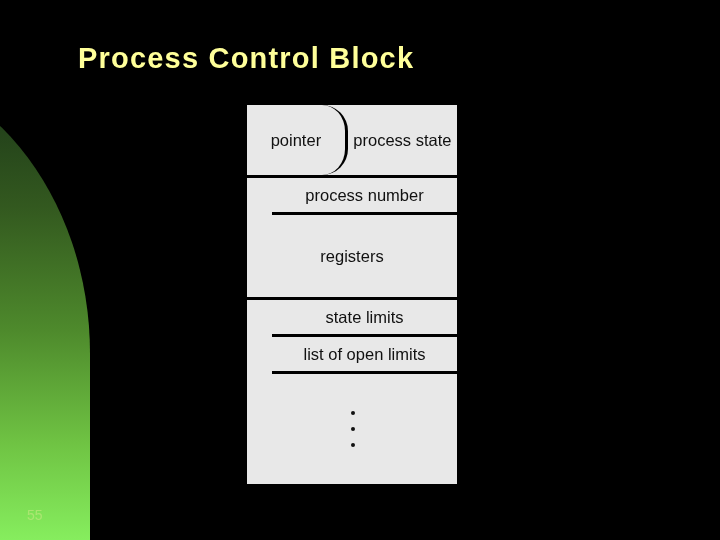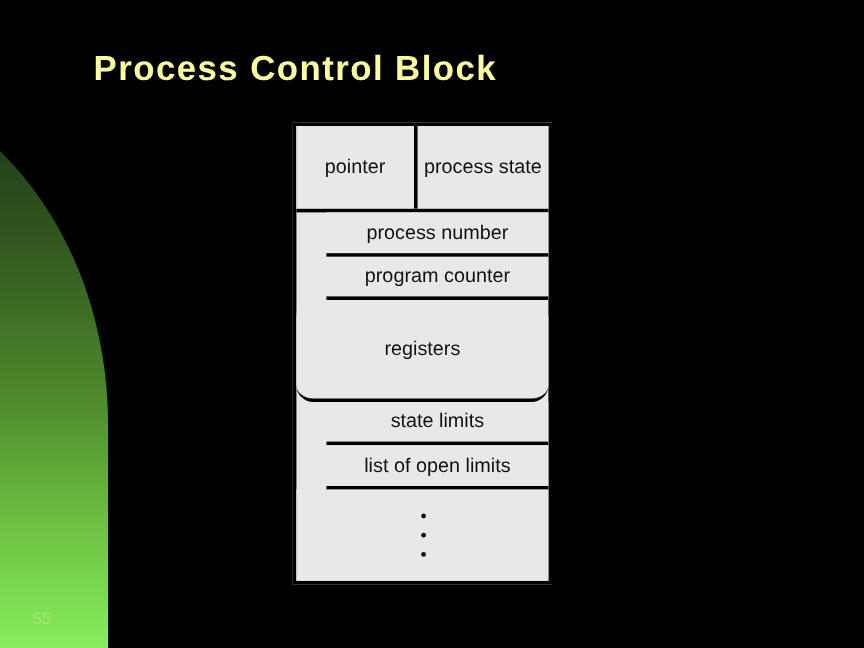--- a/index.html
+++ b/index.html
@@ -103,26 +103,27 @@
     align-items: center;
     justify-content: center;
     box-sizing: border-box;
     font-size: 16.5px;
     line-height: 21px;
     color: #111111;
   }
   .split-cell.left {
     width: 48%;
     border-right: 3px solid #000000;
+    border-radius: 26px;
   }
   .split-cell.right {
     width: 52%;
   }
   .row-thin { height: 37px; margin-left: 25px; }
-  .row-tall { height: 85px; border-radius: 14px; }
+  .row-tall { height: 85px; }
   .row-dots { height: 77px; flex: 1 1 auto; }
 
   .dots-stack {
     display: flex;
     flex-direction: column;
     align-items: center;
     justify-content: center;
     gap: 12px;
     margin-left: 2px;
   }
@@ -146,21 +147,20 @@
 
   <div id="pcb-table">
 
     <div class="pcb-row row-split">
       <div class="split-cell left">pointer</div>
       <div class="split-cell right">process state</div>
     </div>
 
     <div class="pcb-row row-thin">process number</div>
 
-    <div class="pcb-row row-thin">program counter</div>
 
     <div class="pcb-row row-tall">registers</div>
 
     <div class="pcb-row row-thin">state limits</div>
 
     <div class="pcb-row row-thin">list of open limits</div>
 
     <div class="pcb-row row-dots">
       <div class="dots-stack">
         <div class="dot"></div>

